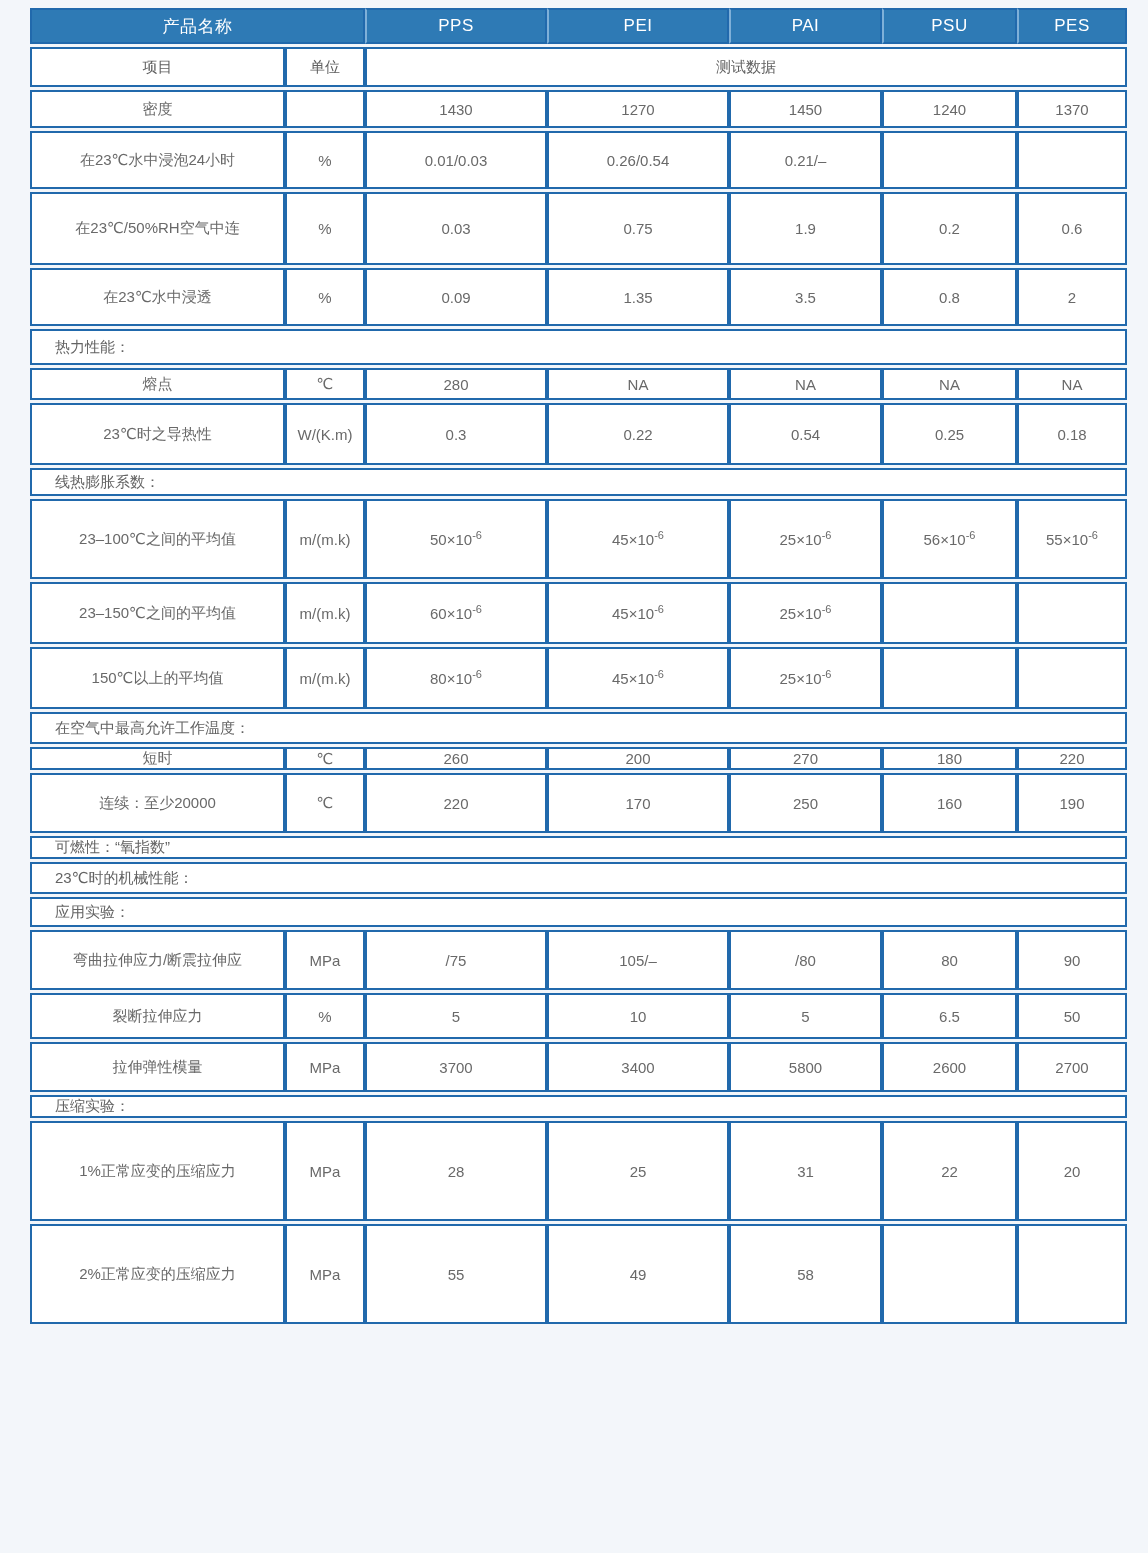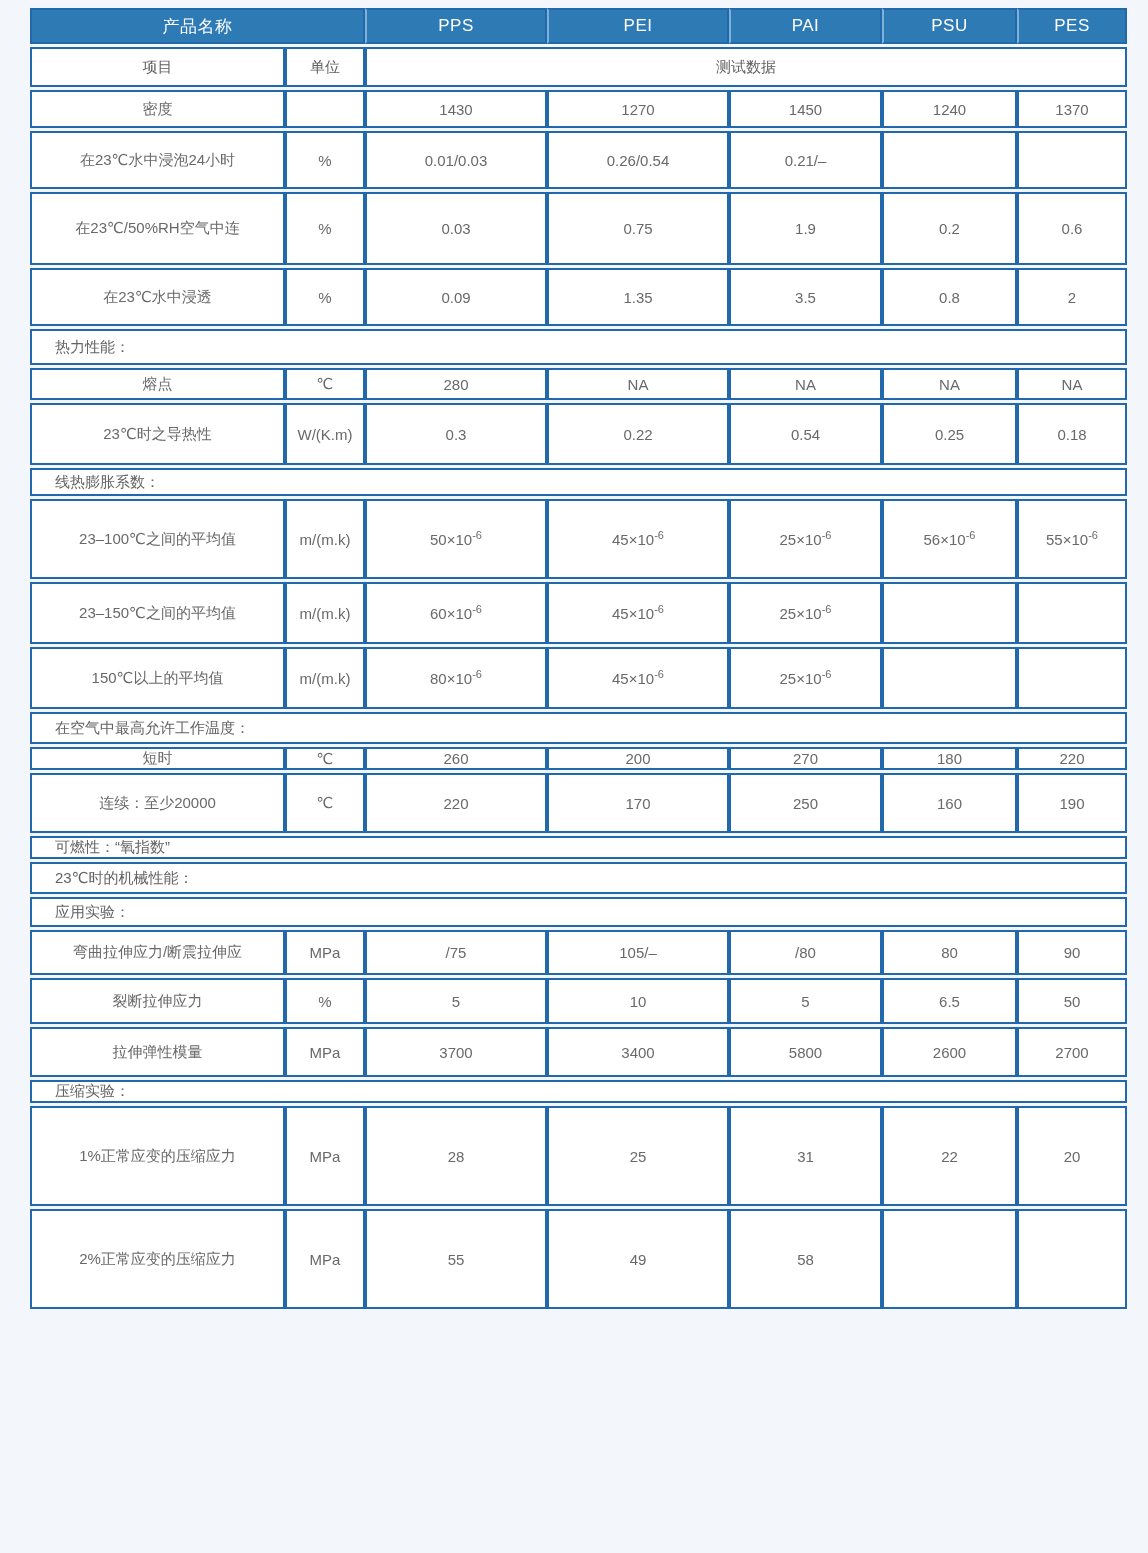--- a/index.html
+++ b/index.html
@@ -192,21 +192,21 @@
         </tr>
         <tr class="section" style="height:18px">
           <td colspan="7">可燃性：“氧指数”</td>
         </tr>
         <tr class="section" style="height:32px">
           <td colspan="7">23℃时的机械性能：</td>
         </tr>
         <tr class="section" style="height:30px">
           <td colspan="7">应用实验：</td>
         </tr>
-        <tr class="datarow" style="height:45px">
+        <tr class="datarow" style="height:60px">
           <td class="lbl">弯曲拉伸应力/断震拉伸应</td>
           <td class="unit">MPa</td>
           <td class="val">/75</td>
           <td class="val">105/–</td>
           <td class="val">/80</td>
           <td class="val">80</td>
           <td class="val">90</td>
         </tr>
         <tr class="datarow" style="height:46px">
           <td class="lbl">裂断拉伸应力</td>

